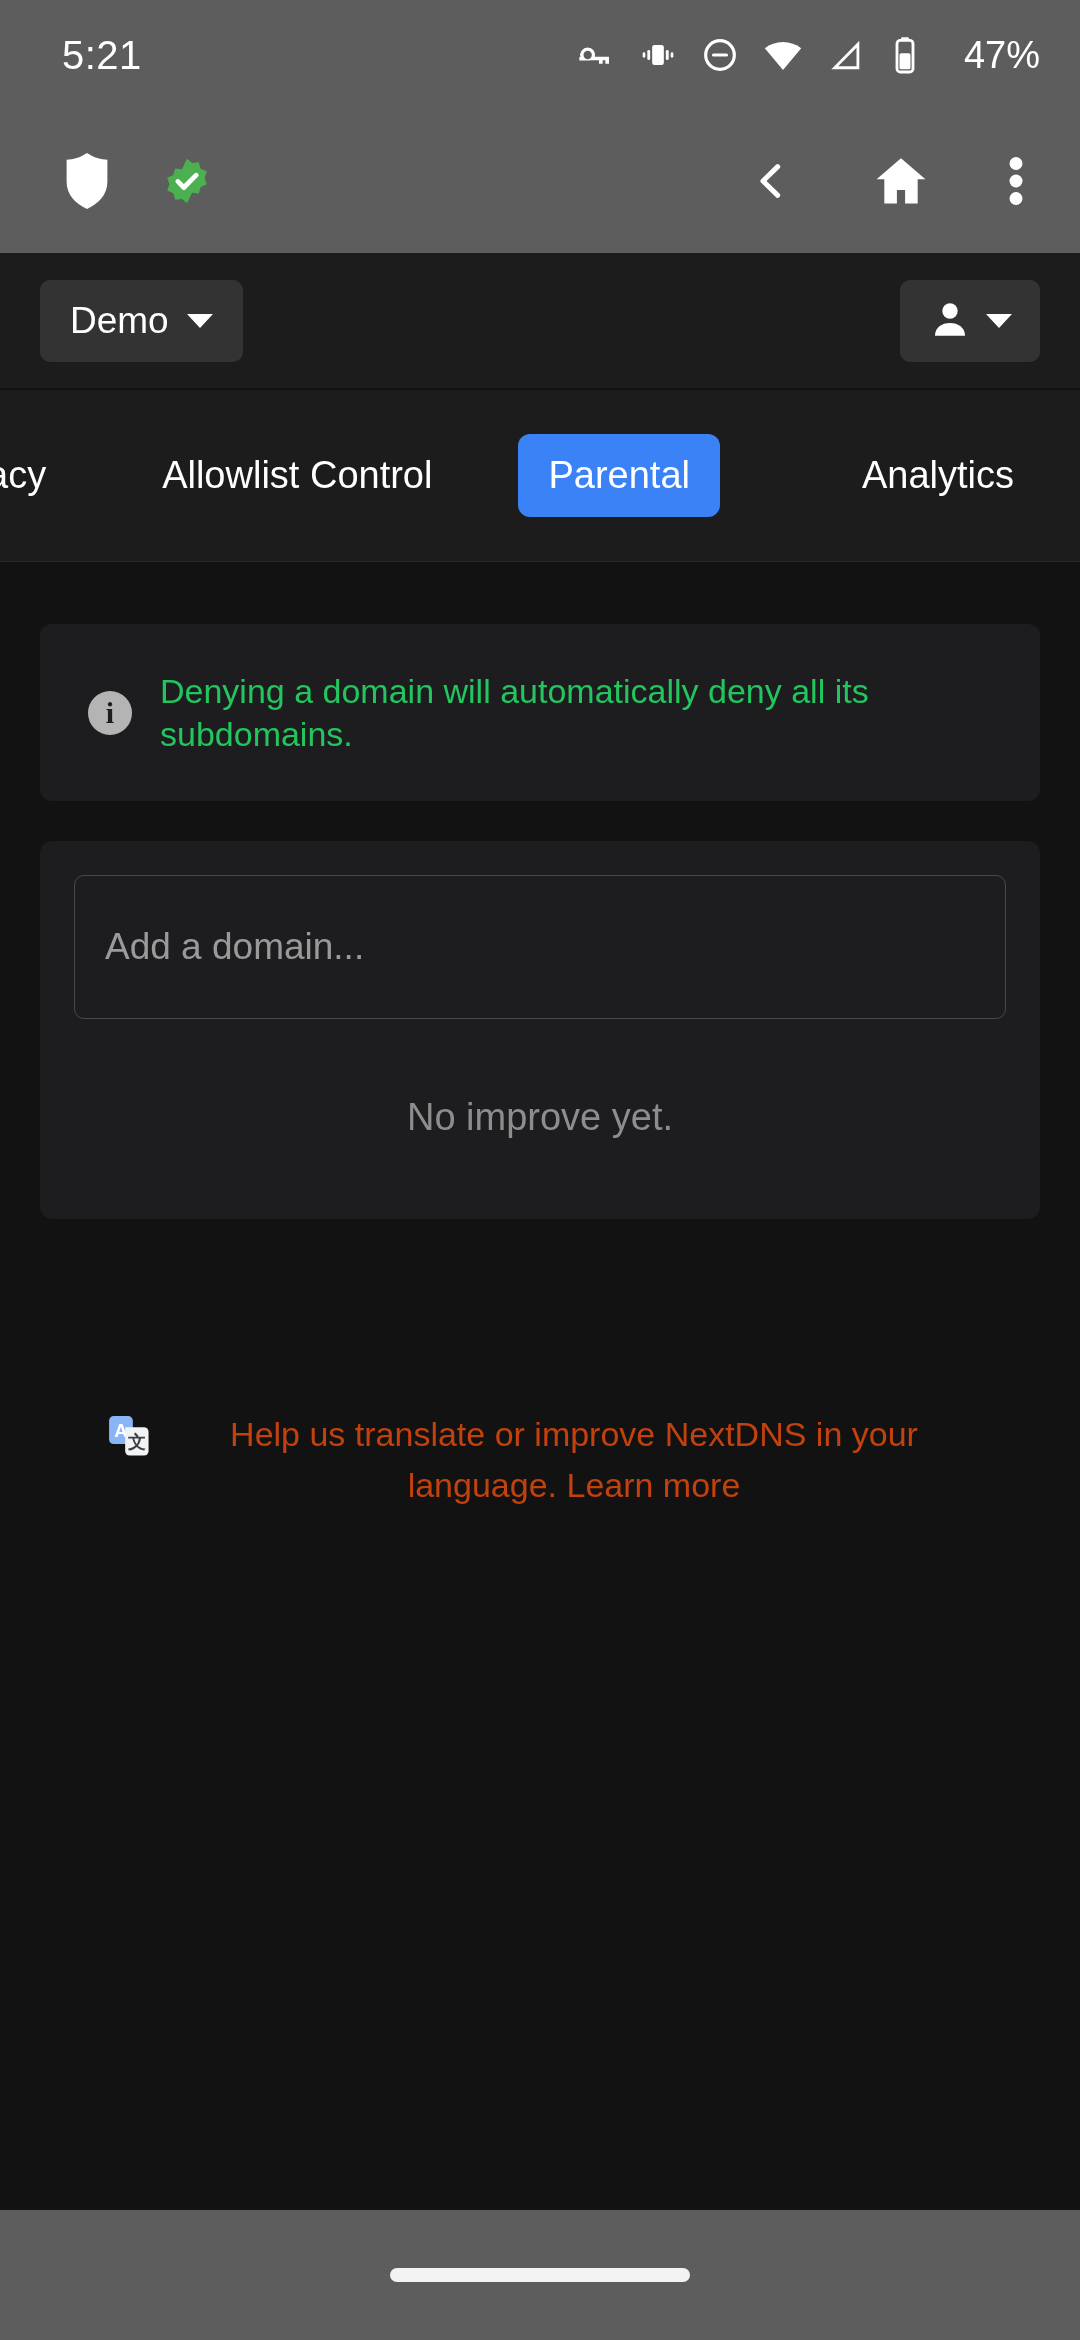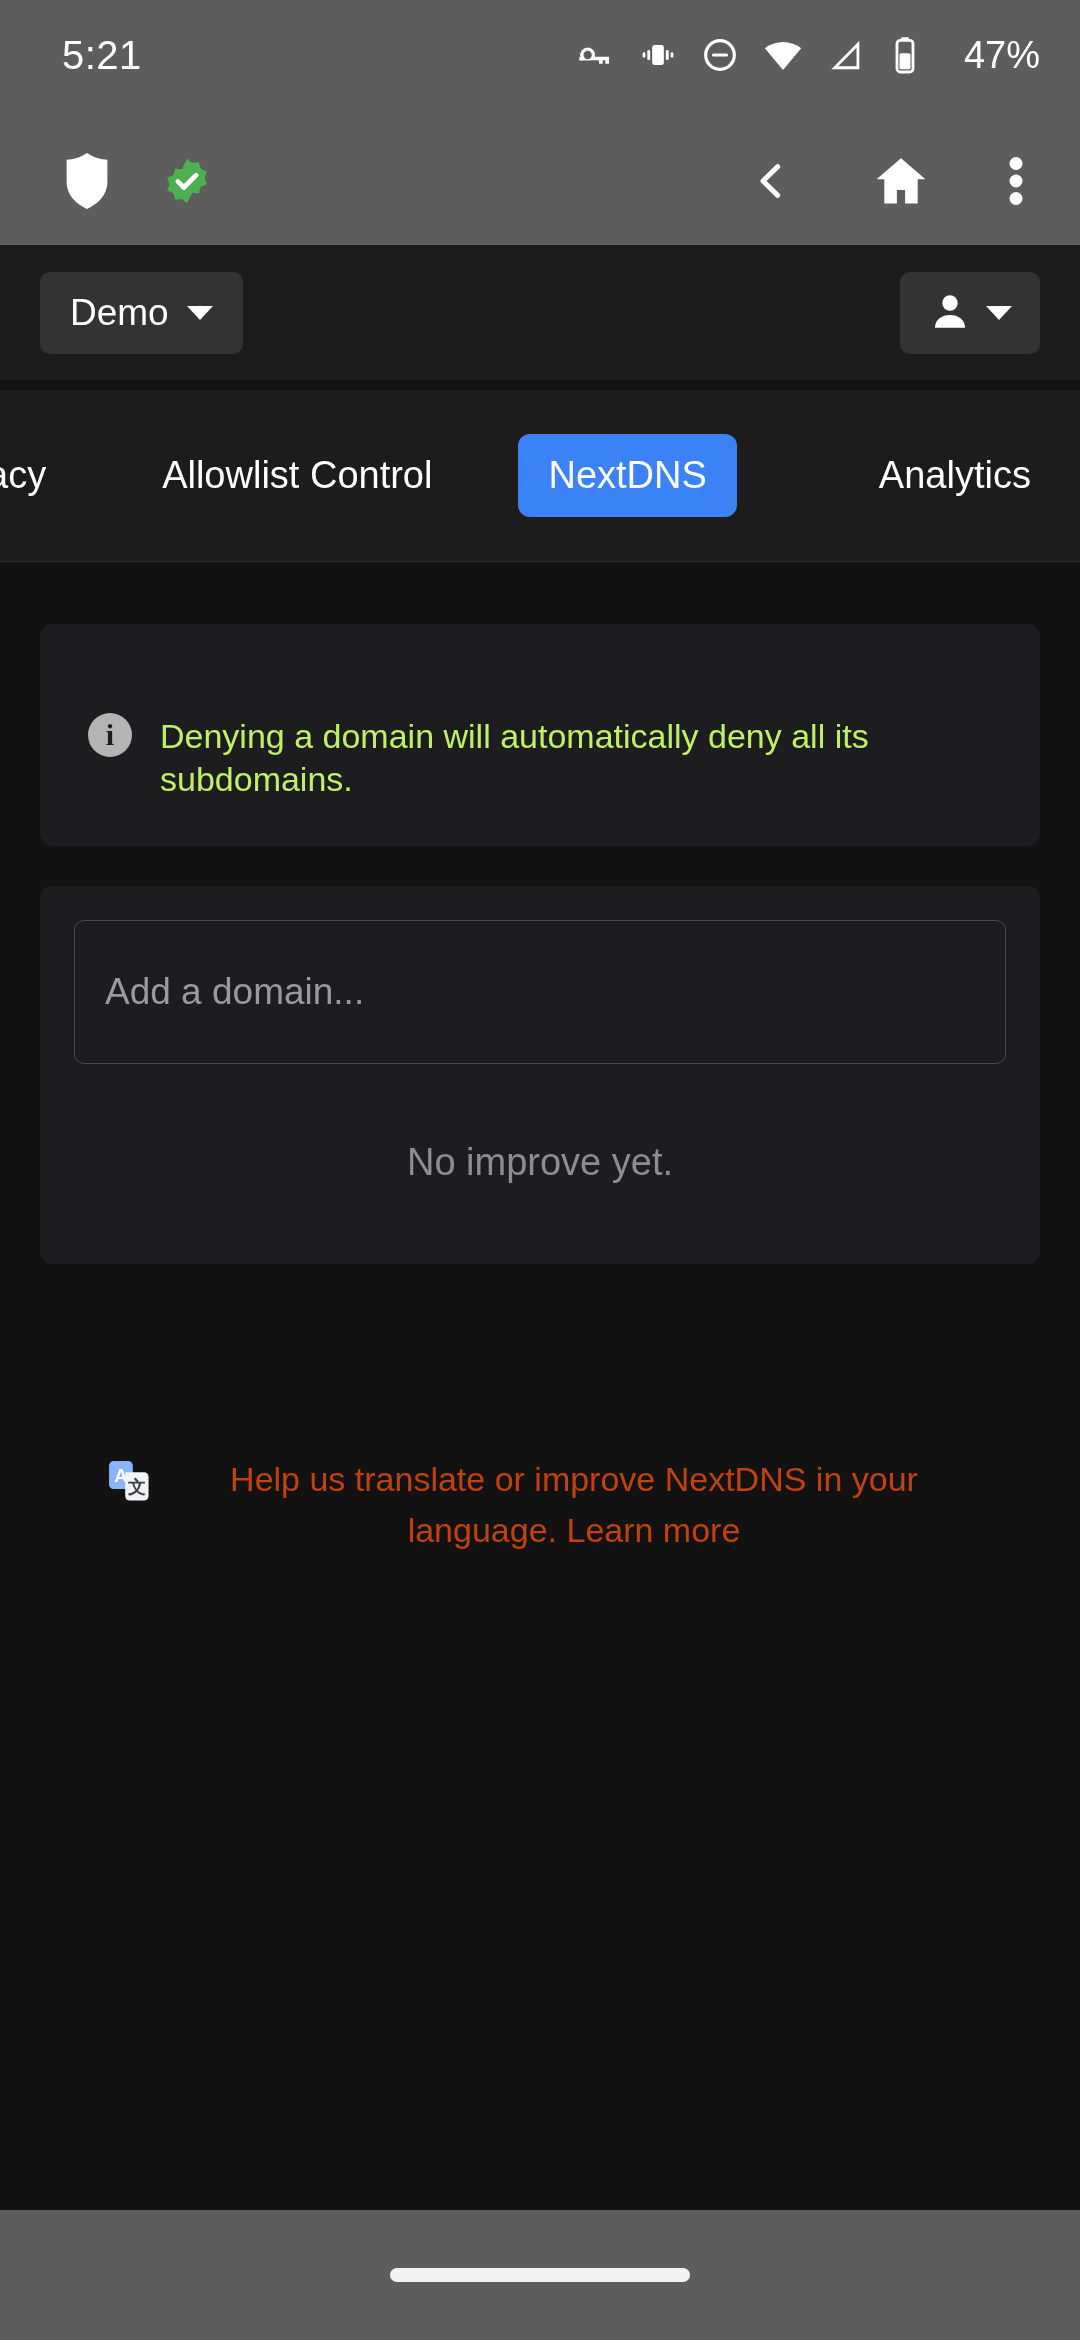--- a/index.html
+++ b/index.html
@@ -28,21 +28,21 @@
     position:absolute; top:110px; left:0; width:1080px; height:145px;
     background:#5d5d5d;
     display:flex; align-items:center;
     padding:0 34px 0 60px;
   }
   .chrome-left { display:flex; align-items:center; gap:48px; }
   .chrome-right { margin-left:auto; display:flex; align-items:center; gap:78px; padding-right:22px; }
 
   
   .webheader {
-    position:absolute; top:245px; left:0; width:1080px; height:135px;
+    position:absolute; top:253px; left:0; width:1080px; height:135px;
     background:#1c1c1c;
     display:flex; align-items:center;
     padding:0 40px;
   }
   .profile-chip {
     background:#333333; border-radius:10px;
     height:82px; padding:0 30px;
     display:flex; align-items:center; gap:18px;
   }
   .profile-chip .name { color:#ffffff; font-size:37px; }
@@ -79,21 +79,21 @@
   .card {
     background:#1d1d1f;
     border-radius:12px;
     margin:0 40px;
   }
   .banner {
     margin-top:62px;
     display:flex; align-items:center; gap:28px;
     padding:46px 48px;
   }
-  .banner .txt { color:#bef264; font-size:34px; line-height:1.25;margin-top:45px; }
+  .banner .txt { color:#22c55e; font-size:34px; line-height:1.25; }
   .info-badge {
     flex:none; width:44px; height:44px; border-radius:50%;
     background:#b4b4b4; color:#1d1d1f;
     display:flex; align-items:center; justify-content:center;
     font-family:"Liberation Serif", serif; font-weight:bold; font-size:30px;
   }
 
   .listcard { margin-top:40px; padding:34px 34px 0 34px; height:378px; }
   .domain-input {
     width:100%; height:144px;
@@ -232,21 +232,21 @@
       </span>
       <span class="caret"></span>
     </div>
   </div>
 
   <div class="tabstrip">
     <div class="tab partial">vacy</div>
     <div class="tab-gap"></div>
     <div class="tab">Allowlist Control</div>
     <div class="tab-gap"></div>
-    <div class="tab active">NextDNS</div>
+    <div class="tab active">Parental</div>
     <div class="tab-gap"></div>
     <div class="tab-gap"></div>
     <div class="tab">Analytics</div>
   </div>
 
   <div class="content">
 
     <div class="card banner">
       <span class="info-badge">i</span>
       <span class="txt">Denying a domain will automatically deny all its subdomains.</span>

